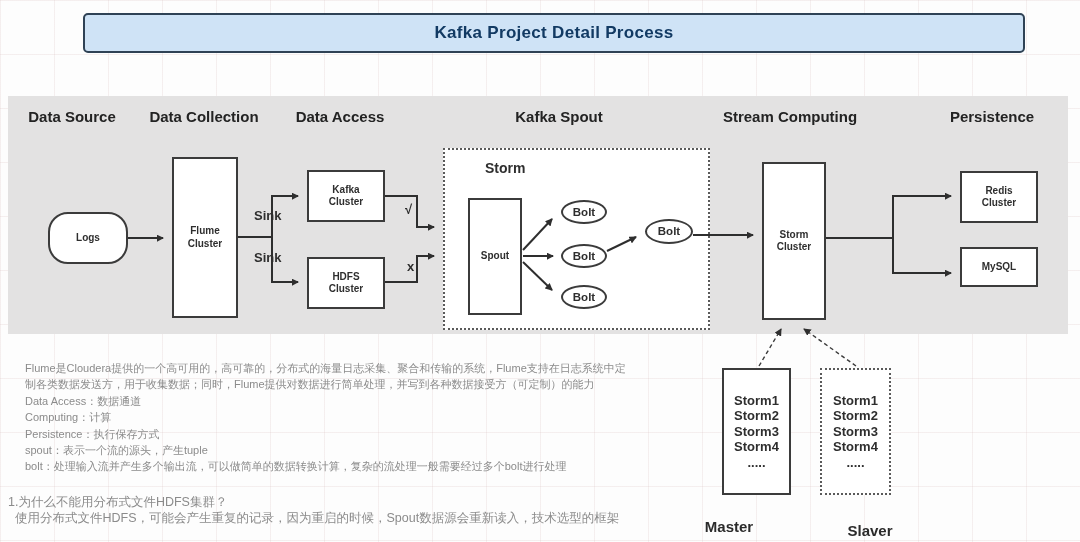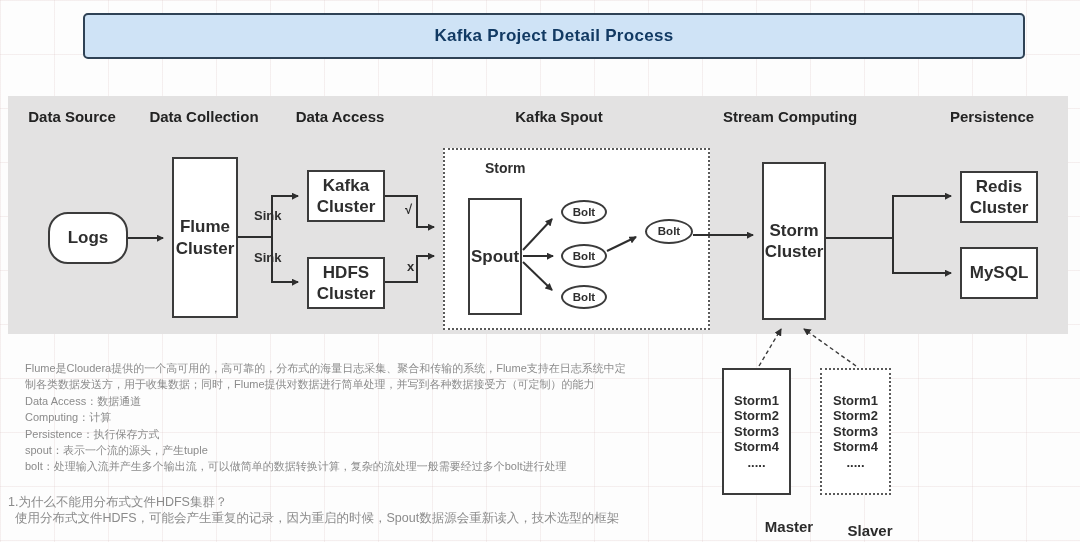--- a/index.html
+++ b/index.html
@@ -6,34 +6,34 @@
   body { font-family:"Liberation Sans", sans-serif; }
   #stage {
     position:relative; width:1080px; height:542px; overflow:hidden;
     background-color:#fdfdfd;
     background-image:
       linear-gradient(rgba(222,200,200,0.28) 1px, transparent 1px),
       linear-gradient(90deg, rgba(222,200,200,0.28) 1px, transparent 1px);
     background-size:54px 54px;
   }
   .title-box {
-    position:absolute; left:83px; top:13px; width:942px; height:46px;
+    position:absolute; left:83px; top:13px; width:942px; height:40px;
     background:#cfe3f6; border:2px solid #2f4255; border-radius:5px;
     display:flex; align-items:center; justify-content:center;
     font-size:17px; font-weight:bold; color:#123a63; letter-spacing:0.3px;
   }
   .panel { position:absolute; left:8px; top:96px; width:1060px; height:238px; background:#e3e2e2; }
   .hdr {
     position:absolute; top:108px; transform:translateX(-50%);
     font-size:15px; font-weight:bold; color:#232323; white-space:nowrap;
   }
   .box {
     position:absolute; background:#ffffff; border:2px solid #3b3b3b;
     display:flex; align-items:center; justify-content:center; text-align:center;
-    font-size:17px; font-weight:bold; color:#2e2e2e; line-height:1.25;
+    font-size:10px; font-weight:bold; color:#2e2e2e; line-height:1.25;
     white-space:pre-line;
   }
   .dashedbox { position:absolute; background:#ffffff; border:2px dotted #5a5a5a; }
   .ellipse {
     border-radius:50%; font-size:11.5px; border-width:2px;
   }
   .lbl { position:absolute; font-size:13px; font-weight:bold; color:#2e2e2e; white-space:nowrap; }
   .storm-tag { position:absolute; left:40px; top:10px; font-size:14px; font-weight:bold; color:#2e2e2e; }
   .node-list {
     position:absolute; display:flex; align-items:center; justify-content:center;
@@ -119,34 +119,34 @@
   <div class="box ellipse" style="left:561px; top:200px; width:46px; height:24px;">Bolt</div>
   <div class="box ellipse" style="left:561px; top:244px; width:46px; height:24px;">Bolt</div>
   <div class="box ellipse" style="left:561px; top:285px; width:46px; height:24px;">Bolt</div>
   <div class="box ellipse" style="left:645px; top:219px; width:48px; height:25px;">Bolt</div>
 
   <div class="box" style="left:762px; top:162px; width:64px; height:158px;">Storm
 Cluster</div>
 
   <div class="box" style="left:960px; top:171px; width:78px; height:52px;">Redis
 Cluster</div>
-  <div class="box" style="left:960px; top:247px; width:78px; height:52px;">MySQL</div>
+  <div class="box" style="left:960px; top:247px; width:78px; height:40px;">MySQL</div>
 
   <div class="box node-list" style="left:722px; top:368px; width:69px; height:127px;">Storm1
 Storm2
 Storm3
 Storm4
 .....</div>
   <div class="dashedbox node-list" style="left:820px; top:368px; width:71px; height:127px; font-size:13px; font-weight:bold; color:#2e2e2e;">Storm1
 Storm2
 Storm3
 Storm4
 .....</div>
 
-  <div class="big-lbl" style="left:789px; top:518px;">Master</div>
+  <div class="big-lbl" style="left:729px; top:518px;">Master</div>
   <div class="big-lbl" style="left:862px; top:522px;margin-left:8px;">Slaver</div>
 
   <div class="notes">
     <div>Flume是Cloudera提供的一个高可用的，高可靠的，分布式的海量日志采集、聚合和传输的系统，Flume支持在日志系统中定</div>
     <div>制各类数据发送方，用于收集数据；同时，Flume提供对数据进行简单处理，并写到各种数据接受方（可定制）的能力</div>
     <div>Data Access：数据通道</div>
     <div>Computing：计算</div>
     <div>Persistence：执行保存方式</div>
     <div>spout：表示一个流的源头，产生tuple</div>
     <div>bolt：处理输入流并产生多个输出流，可以做简单的数据转换计算，复杂的流处理一般需要经过多个bolt进行处理</div>

